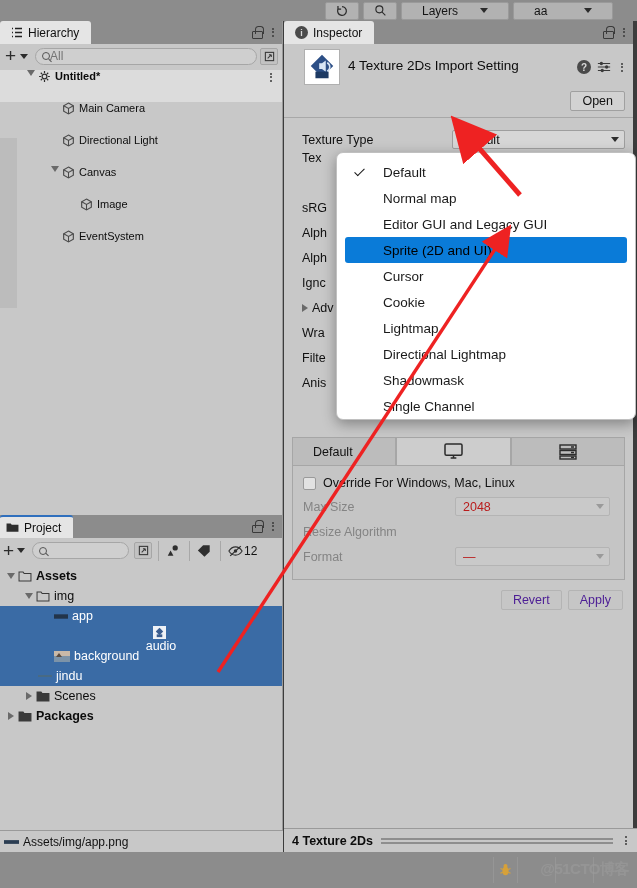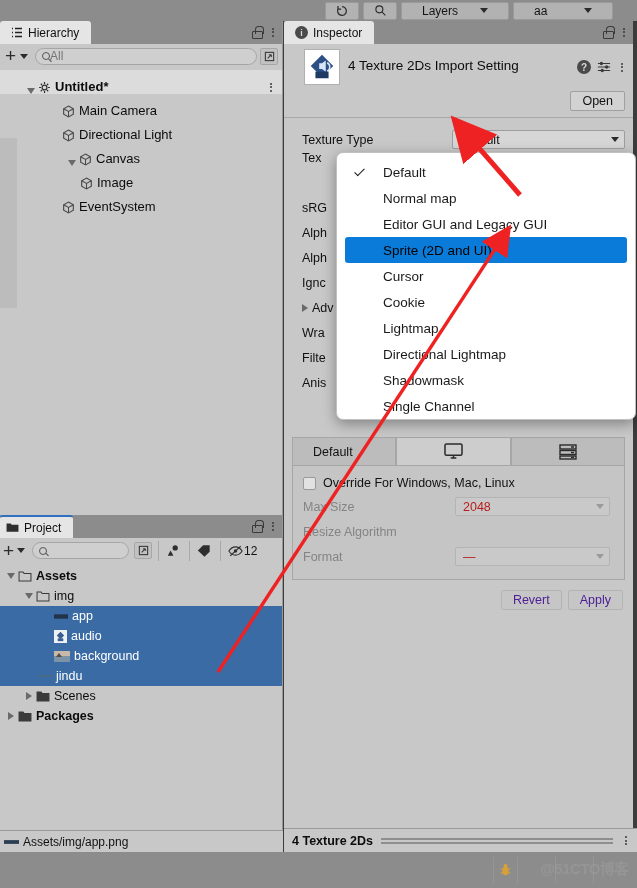--- a/index.html
+++ b/index.html
@@ -102,21 +102,21 @@
   .searchbox input {
     border:none;background:transparent;outline:none;font-size:12px;color:#4a4a4a;
     font-family:"Liberation Sans",sans-serif; width:100%;
   }
   .sq-btn {
     width:18px;height:17px;border:1px solid #a6a6a6;background:#c2c2c2;
     display:flex;align-items:center;justify-content:center;border-radius:2px;flex:none;
   }
   .tree { padding-top:2px; }
   .trow {
-    height:24px; display:flex; align-items:flex-end; font-size:13px; color:#0c0c0c;
+    height:32px; display:flex; align-items:flex-start; font-size:11px; color:#0c0c0c;
     position:relative;
   }
   .trow.scene { background:#dcdcdc; font-weight:bold; }
   .trow .arrow { width:14px; display:flex; justify-content:center; align-items:center; flex:none; }
   .cube {
     width:13px;height:13px;flex:none;margin-right:4px;
   }
   #hier-left-gutter {
     position:absolute; left:0; top:117px; width:17px; height:170px; background:#bcbcbc;
   }
@@ -359,21 +359,21 @@
           <span>Main Camera</span>
         </div>
         <div class="trow" style="padding-left: 48px;">
           <span class="arrow"></span>
           <svg class="cube" viewBox="0 0 14 14">
             <path d="M7 1.2l5.2 2.9v5.8L7 12.8 1.8 9.9V4.1z" fill="none" stroke="#4a4a4a" stroke-width="1.25"></path>
             <path d="M1.8 4.1L7 7l5.2-2.9M7 7v5.8" fill="none" stroke="#4a4a4a" stroke-width="1.1"></path>
           </svg>
           <span>Directional Light</span>
         </div>
-        <div class="trow" style="padding-left: 48px; margin-left: 17px;">
+        <div class="trow" style="padding-left: 48px;">
           <span class="arrow">
             <span class="tri-down"></span>
           </span>
           <svg class="cube" viewBox="0 0 14 14">
             <path d="M7 1.2l5.2 2.9v5.8L7 12.8 1.8 9.9V4.1z" fill="none" stroke="#4a4a4a" stroke-width="1.25"></path>
             <path d="M1.8 4.1L7 7l5.2-2.9M7 7v5.8" fill="none" stroke="#4a4a4a" stroke-width="1.1"></path>
           </svg>
           <span>Canvas</span>
         </div>
         <div class="trow" style="padding-left: 66px;">
@@ -466,21 +466,21 @@
           </svg>
           <span>img</span>
         </div>
         <div class="prow sel" style="padding-left: 40px;">
           <span class="arrow" style="width:14px;display:inline-flex;justify-content:center"></span>
           <svg class="folder" style="height:9px" viewBox="0 0 16 9">
             <rect x="0" y="2" width="16" height="5" fill="#22344a"></rect>
           </svg>
           <span>app</span>
         </div>
-        <div class="prow sel" style="padding-left: 40px;">
+        <div class="prow sel" style="padding-left: 40px; flex-direction: column;">
           <span class="arrow" style="width:14px;display:inline-flex;justify-content:center"></span>
           <svg class="folder" style="height:13px;width:13px" viewBox="0 0 14 14">
             <rect width="14" height="14" fill="#eef2f7"></rect>
             <path d="M7 2l4 4-4 4-4-4z" fill="#3a5d8f"></path>
             <rect x="4" y="9" width="6" height="3" fill="#3a5d8f"></rect>
           </svg>
           <span>audio</span>
         </div>
         <div class="prow sel" style="padding-left: 40px;">
           <span class="arrow" style="width:14px;display:inline-flex;justify-content:center"></span>

